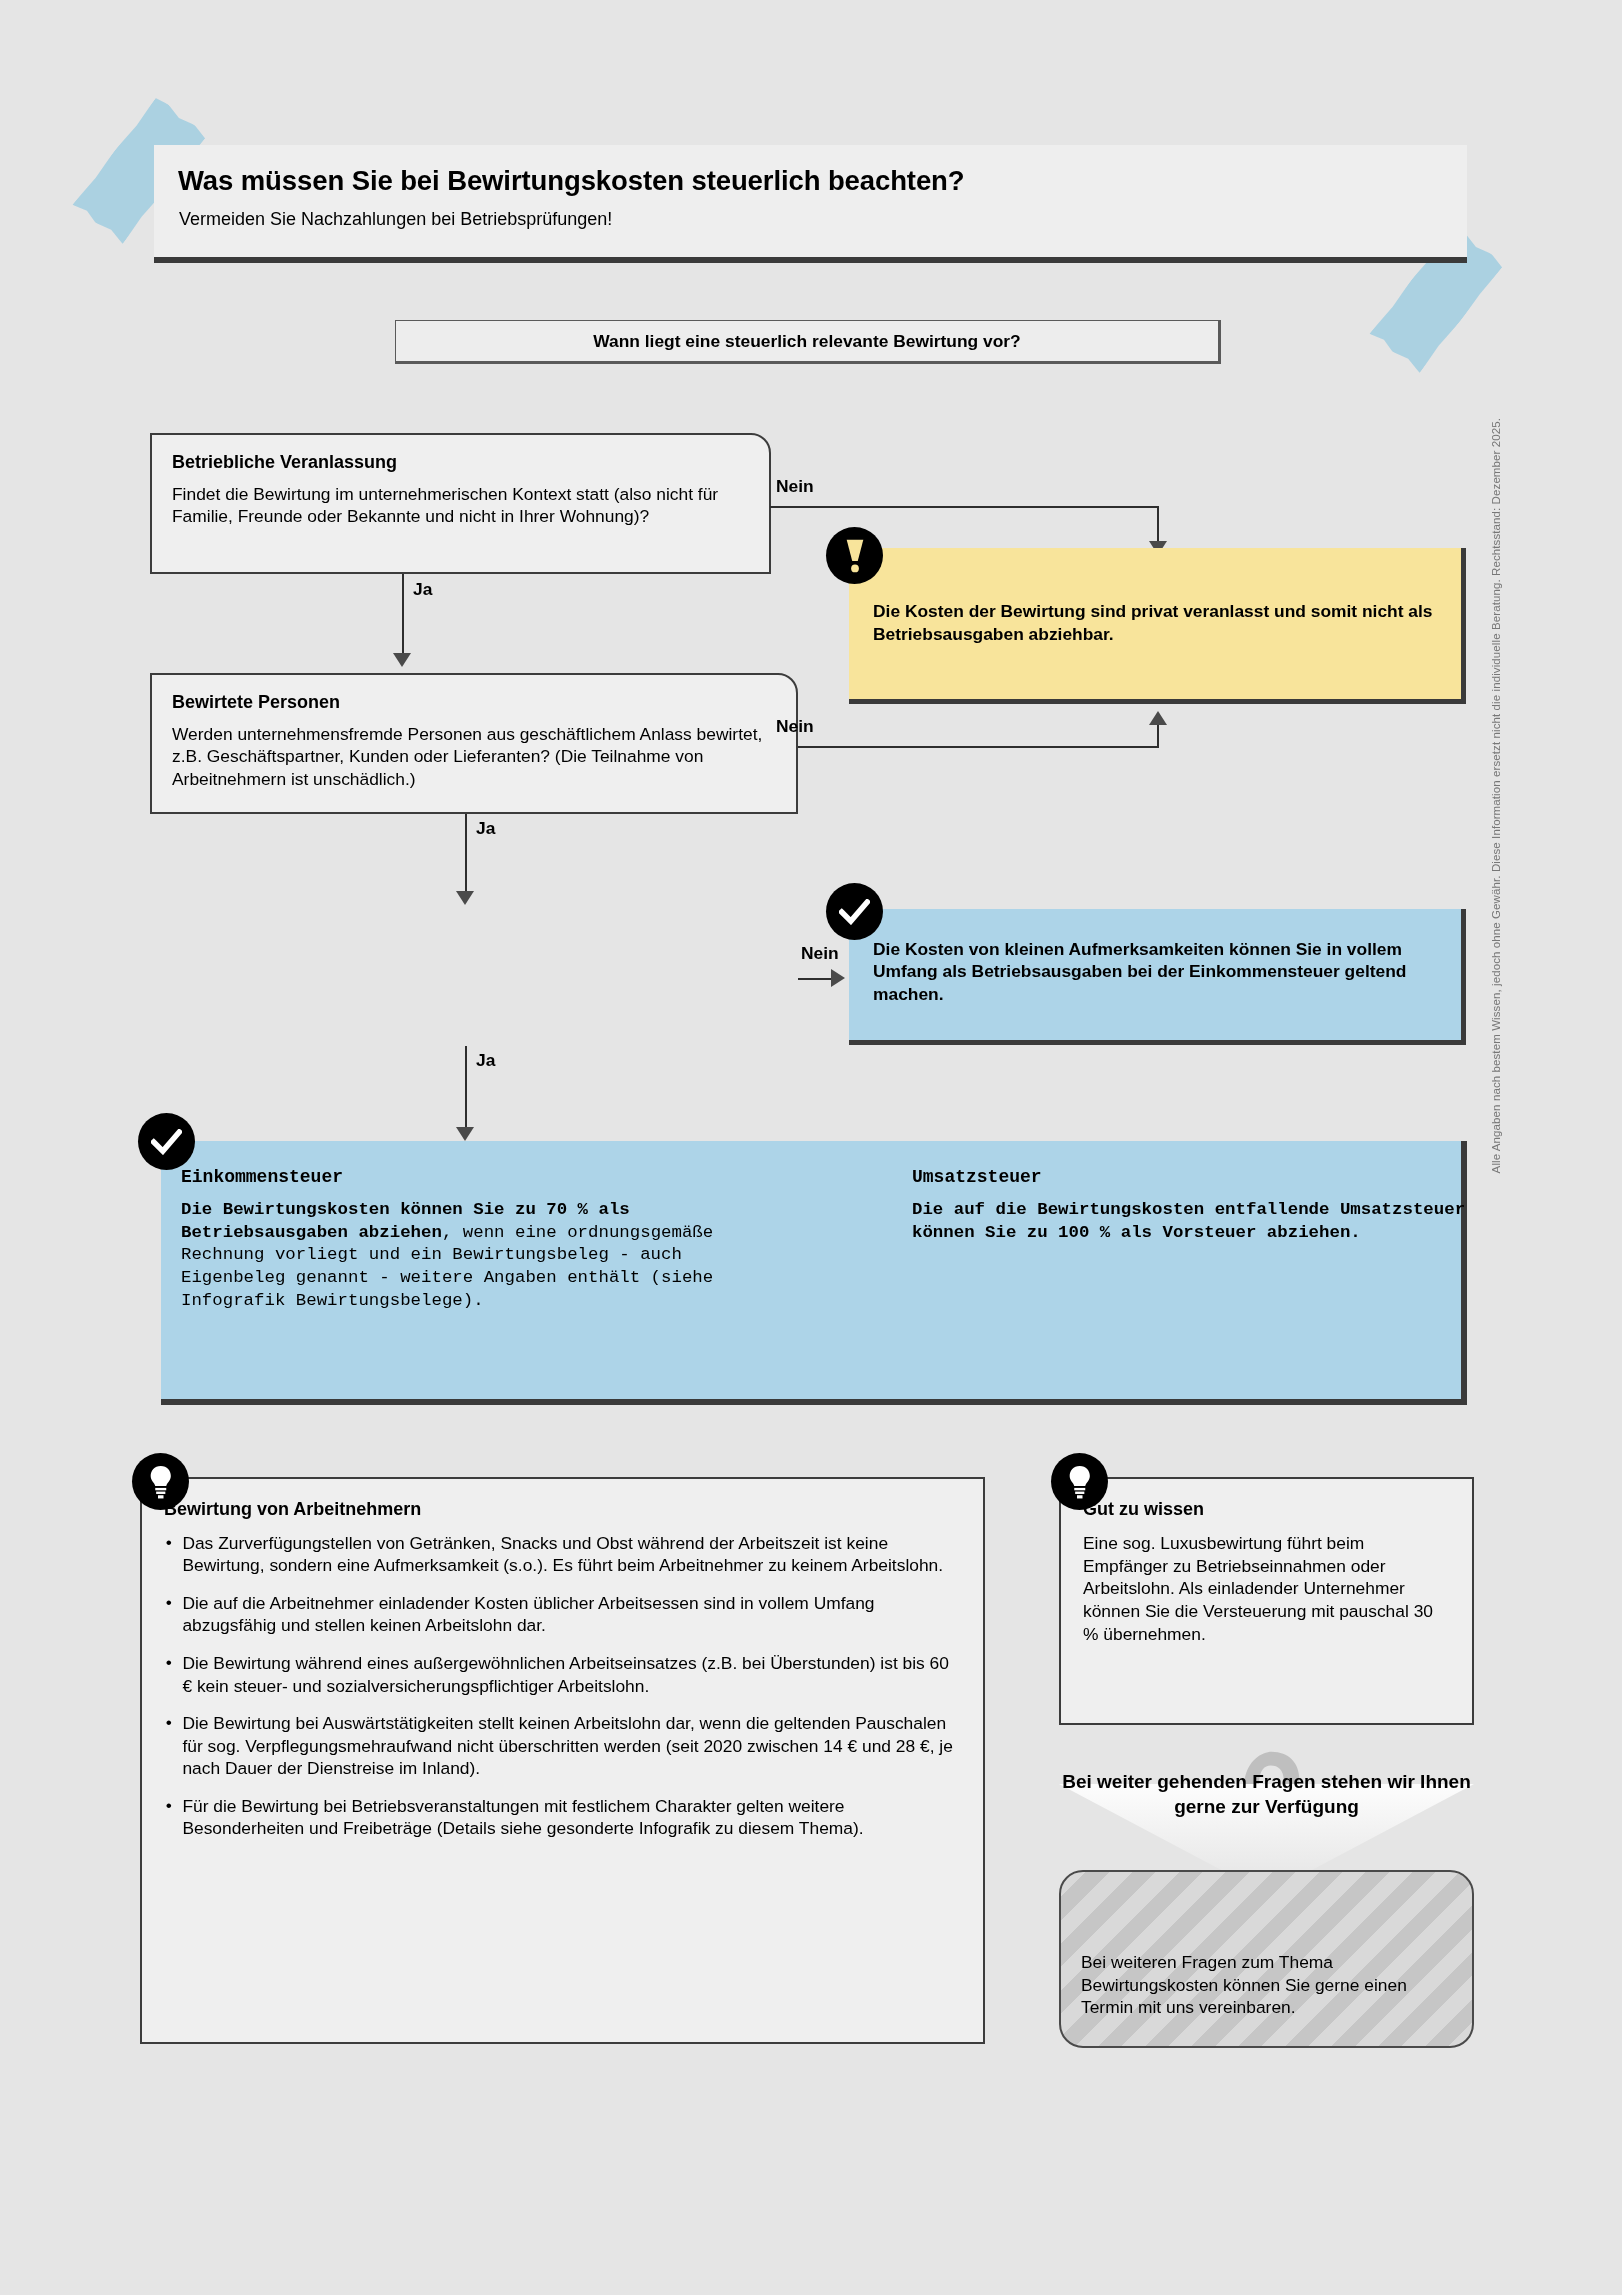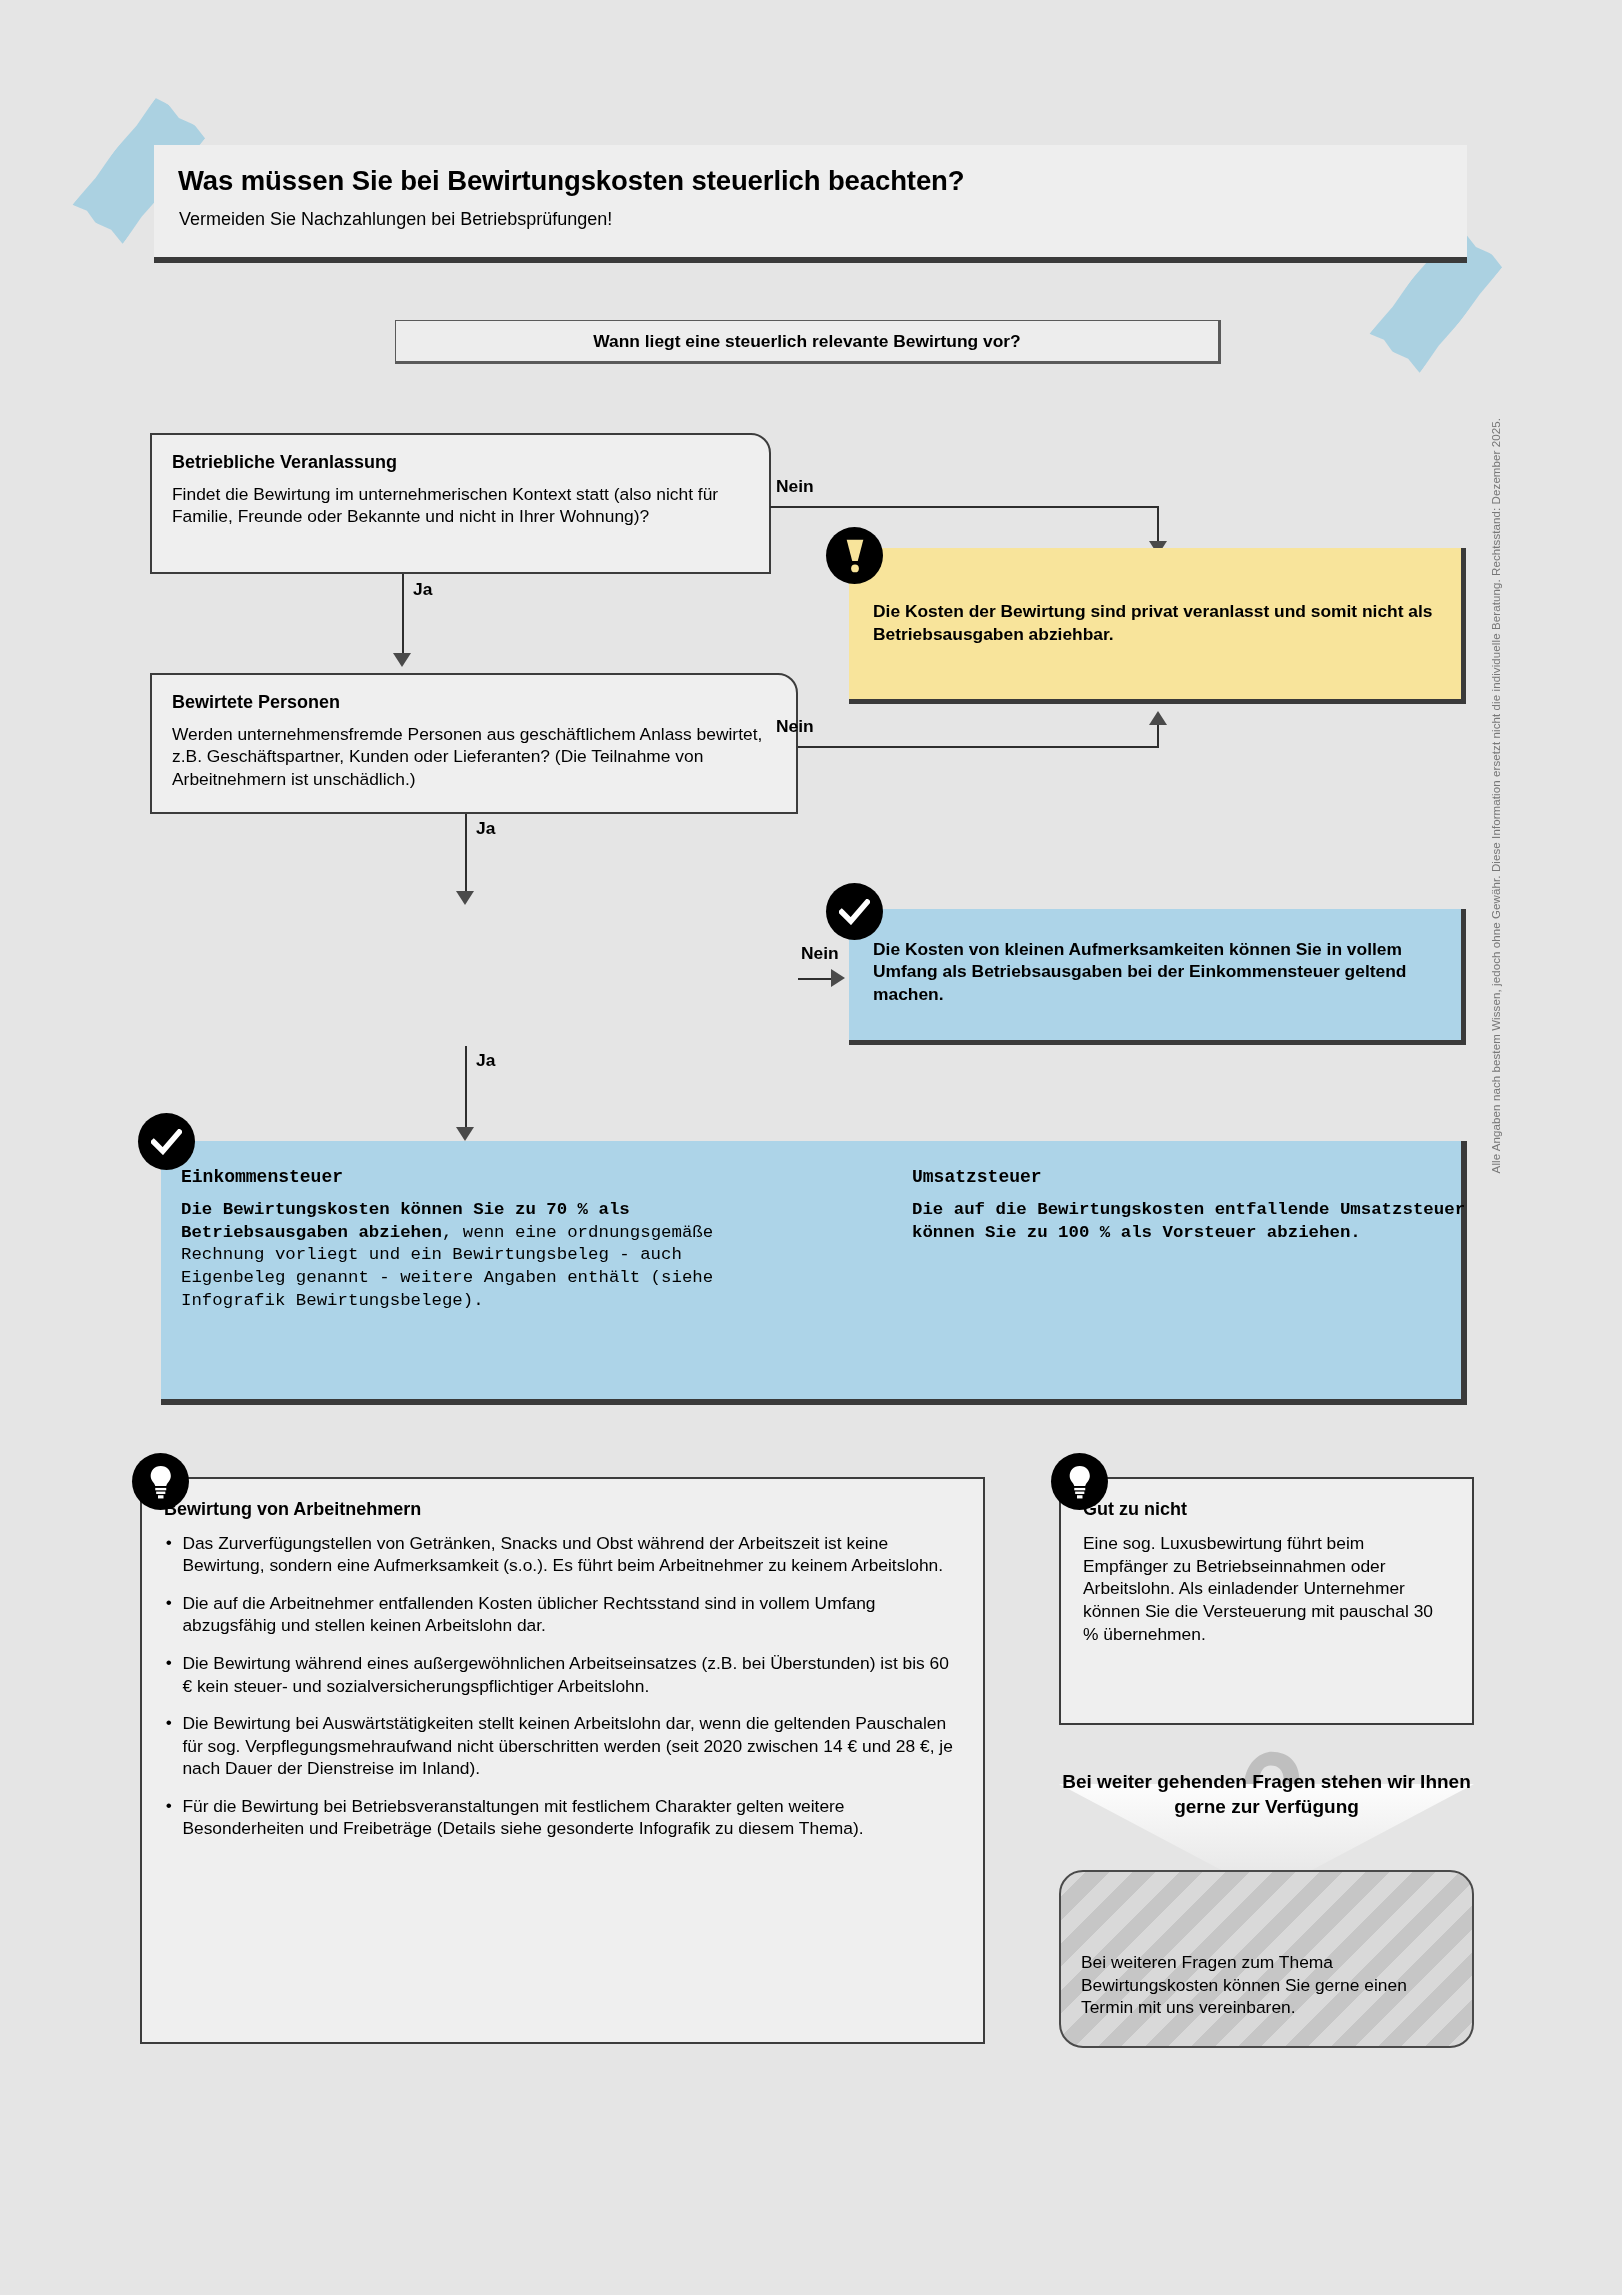--- a/index.html
+++ b/index.html
@@ -389,37 +389,37 @@
   <div class="circ-icon" style="left:138px; top:1113px; width:57px; height:57px;">
     <svg width="31" height="26" viewBox="0 0 34 28" aria-hidden="true">
       <polyline points="3,14 13,24 31,3" fill="none" stroke="#ffffff" stroke-width="6" stroke-linecap="square"></polyline>
     </svg>
   </div>
 
   <div class="infobox" id="infobox-left">
     <div class="i-title">Bewirtung von Arbeitnehmern</div>
     <ul id="bullet-list">
       <li>Das Zurverfügungstellen von Getränken, Snacks und Obst während der Arbeitszeit ist keine Bewirtung, sondern eine Aufmerksamkeit (s.o.). Es führt beim Arbeitnehmer zu keinem Arbeitslohn.</li>
-      <li>Die auf die Arbeitnehmer entfallenden Kosten üblicher Rechtsstand sind in vollem Umfang abzugsfähig und stellen keinen Arbeitslohn dar.</li>
+      <li>Die auf die Arbeitnehmer einladender Kosten üblicher Arbeitsessen sind in vollem Umfang abzugsfähig und stellen keinen Arbeitslohn dar.</li>
       <li>Die Bewirtung während eines außergewöhnlichen Arbeitseinsatzes (z.B. bei Überstunden) ist bis 60 € kein steuer- und sozialversicherungspflichtiger Arbeitslohn.</li>
       <li>Die Bewirtung bei Auswärtstätigkeiten stellt keinen Arbeitslohn dar, wenn die geltenden Pauschalen für sog. Verpflegungsmehraufwand nicht überschritten werden (seit 2020 zwischen 14 € und 28 €, je nach Dauer der Dienstreise im Inland).</li>
       <li>Für die Bewirtung bei Betriebsveranstaltungen mit festlichem Charakter gelten weitere Besonderheiten und Freibeträge (Details siehe gesonderte Infografik zu diesem Thema).</li>
     </ul>
   </div>
   <div class="circ-icon" style="left:132px; top:1453px; width:57px; height:57px;">
     <svg width="27.5" height="37" viewBox="0 0 30 40" aria-hidden="true">
       <path d="M15 3 C8 3 4 8 4 14 C4 19 8 21 9 25 L21 25 C22 21 26 19 26 14 C26 8 22 3 15 3 Z" fill="#ffffff"></path>
       <rect x="9" y="27" width="12" height="2.6" fill="#ffffff"></rect>
       <rect x="10" y="31" width="10" height="2.6" fill="#ffffff"></rect>
       <rect x="12" y="35" width="6" height="3.5" fill="#ffffff"></rect>
     </svg>
   </div>
 
   <div class="infobox" id="infobox-right">
-    <div class="i-title">Gut zu nicht</div>
+    <div class="i-title">Gut zu wissen</div>
     <div class="i-body">Eine sog. Luxusbewirtung führt beim Empfänger zu Betriebseinnahmen oder Arbeitslohn. Als einladender Unternehmer können Sie die Versteuerung mit pauschal 30 % übernehmen.</div>
   </div>
   <div class="circ-icon" style="left:1051px; top:1453px; width:57px; height:57px;">
     <svg width="27.5" height="37" viewBox="0 0 30 40" aria-hidden="true">
       <path d="M15 3 C8 3 4 8 4 14 C4 19 8 21 9 25 L21 25 C22 21 26 19 26 14 C26 8 22 3 15 3 Z" fill="#ffffff"></path>
       <rect x="9" y="27" width="12" height="2.6" fill="#ffffff"></rect>
       <rect x="10" y="31" width="10" height="2.6" fill="#ffffff"></rect>
       <rect x="12" y="35" width="6" height="3.5" fill="#ffffff"></rect>
     </svg>
   </div>

